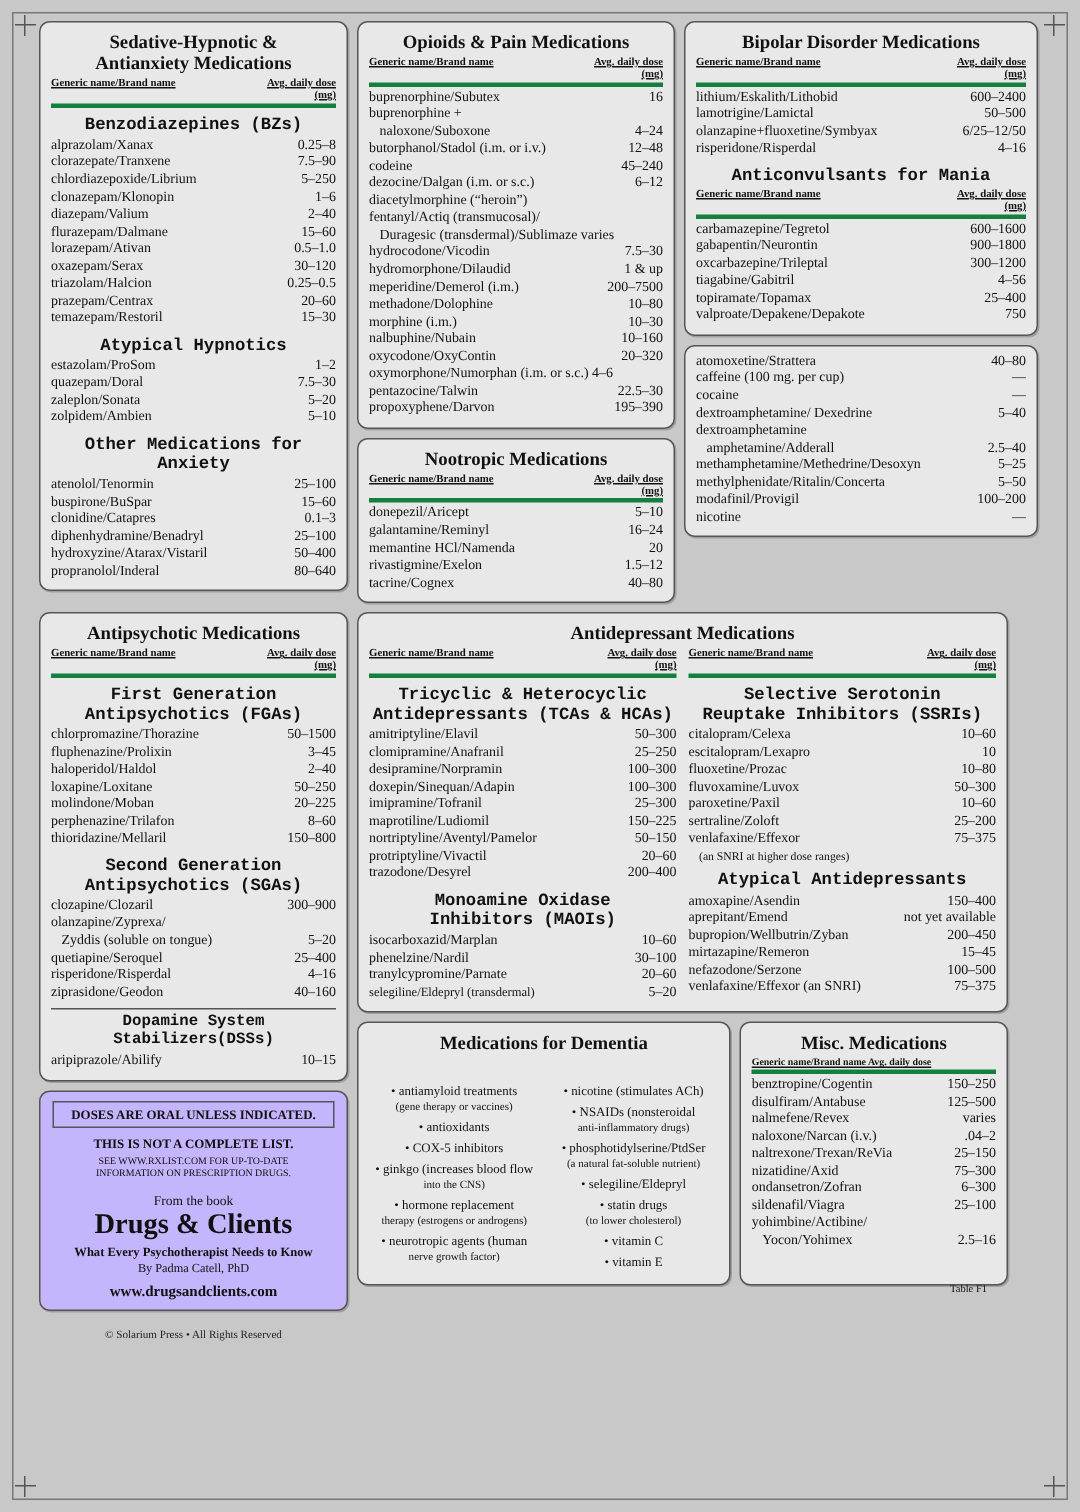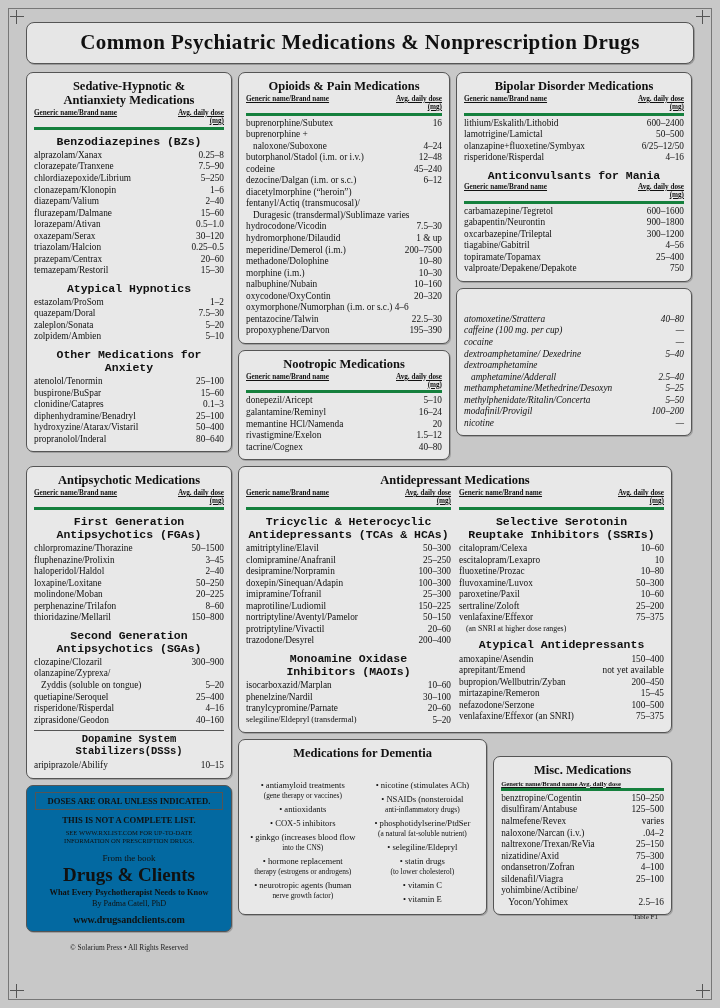--- a/index.html
+++ b/index.html
@@ -93,21 +93,21 @@
   .row .n { flex: 1 1 auto; }
   .row .v { flex: 0 0 auto; text-align:right; white-space:nowrap; }
   .ind { padding-left: 7px; }
   .sep { height:1px; background:#555; margin:4px 0 3px 0; }
 
   
   .split { display:flex; gap:8px; }
   .split > div { flex:1; }
 
   .notes {
-    background:#0369a1; border:1px solid #555; border-radius:7px;
+    background:#c4b5fd; border:1px solid #555; border-radius:7px;
     padding:6px 8px; text-align:center; box-shadow:1px 1px 0 #a0a0a0;
   }
   .notes .ln1 { font-size:8.6px; font-weight:bold; border:1px solid #555; padding:3px 2px; }
   .notes .ln2 { font-size:8.6px; font-weight:bold; margin-top:5px; }
   .notes .ln3 { font-size:6.6px; margin-top:4px; line-height:1.3; }
   .notes .frm { font-size:9px; margin-top:7px; }
   .notes .bk { font-size:19px; font-weight:bold; margin-top:1px; }
   .notes .sb { font-size:8.4px; font-weight:bold; margin-top:2px; }
   .notes .by { font-size:8.2px; margin-top:2px; }
   .notes .www { font-size:10px; font-weight:bold; margin-top:6px; }
@@ -135,23 +135,20 @@
     </div>
   <div class="corner bl">
       <i class="h"></i>
       <i class="v"></i>
     </div>
   <div class="corner br">
       <i class="h"></i>
       <i class="v"></i>
     </div>
 
-  <div class="title-bar">
-    <h1>Common  Psychiatric  Medications  &amp;  Nonprescription  Drugs</h1>
-  </div>
 
   <div class="cols">
 
     <div class="col c1">
       <div class="box">
         <h2 style="white-space:pre-line;">Sedative-Hypnotic &amp;
 Antianxiety Medications</h2>
         <div class="colhead">
           <span>Generic name/Brand name</span>
           <span class="r"><span>Avg. daily dose</span><small>(mg)</small></span>
@@ -422,21 +419,21 @@
               <span class="v">25–400</span>
             </div>
           <div class="row">
               <span class="n">valproate/Depakene/Depakote</span>
               <span class="v">750</span>
             </div>
         </div>
       </div>
 
       <div class="box">
-        <div class="rows" style="margin-top:20px;font-style:italic;">
+        <div class="rows" style="margin-top:0;">
           <div class="row">
               <span class="n">atomoxetine/Strattera</span>
               <span class="v">40–80</span>
             </div>
           <div class="row">
               <span class="n">caffeine  (100 mg. per cup)</span>
               <span class="v">—</span>
             </div>
           <div class="row">
               <span class="n">cocaine</span>
@@ -702,21 +699,21 @@
                 </div>
               <div class="row">
                   <span class="n">venlafaxine/Effexor  (an SNRI)</span>
                   <span class="v">75–375</span>
                 </div>
             </div>
           </div>
         </div>
       </div>
 
-      <div style="display:flex; gap:6px;align-items:flex-end;">
+      <div style="display:flex; gap:6px;">
         <div class="box" style="width:268px;">
           <h2>Medications for Dementia</h2>
           <div style="display:flex; gap:6px;margin-top:20px;">
             <div class="bullets" style="flex:1;">
               <div><span>• antiamyloid treatments</span><span class="sub">(gene therapy or vaccines)</span></div>
               <div><span>• antioxidants</span></div>
               <div><span>• COX-5 inhibitors</span></div>
               <div><span>• ginkgo (increases blood flow</span><span class="sub">into the CNS)</span></div>
               <div><span>• hormone replacement</span><span class="sub">therapy (estrogens or androgens)</span></div>
               <div><span>• neurotropic agents (human</span><span class="sub">nerve growth factor)</span></div>
@@ -758,21 +755,21 @@
             <div class="row">
                 <span class="n">naltrexone/Trexan/ReVia</span>
                 <span class="v">25–150</span>
               </div>
             <div class="row">
                 <span class="n">nizatidine/Axid</span>
                 <span class="v">75–300</span>
               </div>
             <div class="row">
                 <span class="n">ondansetron/Zofran</span>
-                <span class="v">4–100</span>
+                <span class="v">6–300</span>
               </div>
             <div class="row">
                 <span class="n">sildenafil/Viagra</span>
                 <span class="v">25–100</span>
               </div>
             <div class="row">
                 <span class="n">yohimbine/Actibine/</span>
                 <span class="v"></span>
               </div>
             <div class="row ind">

